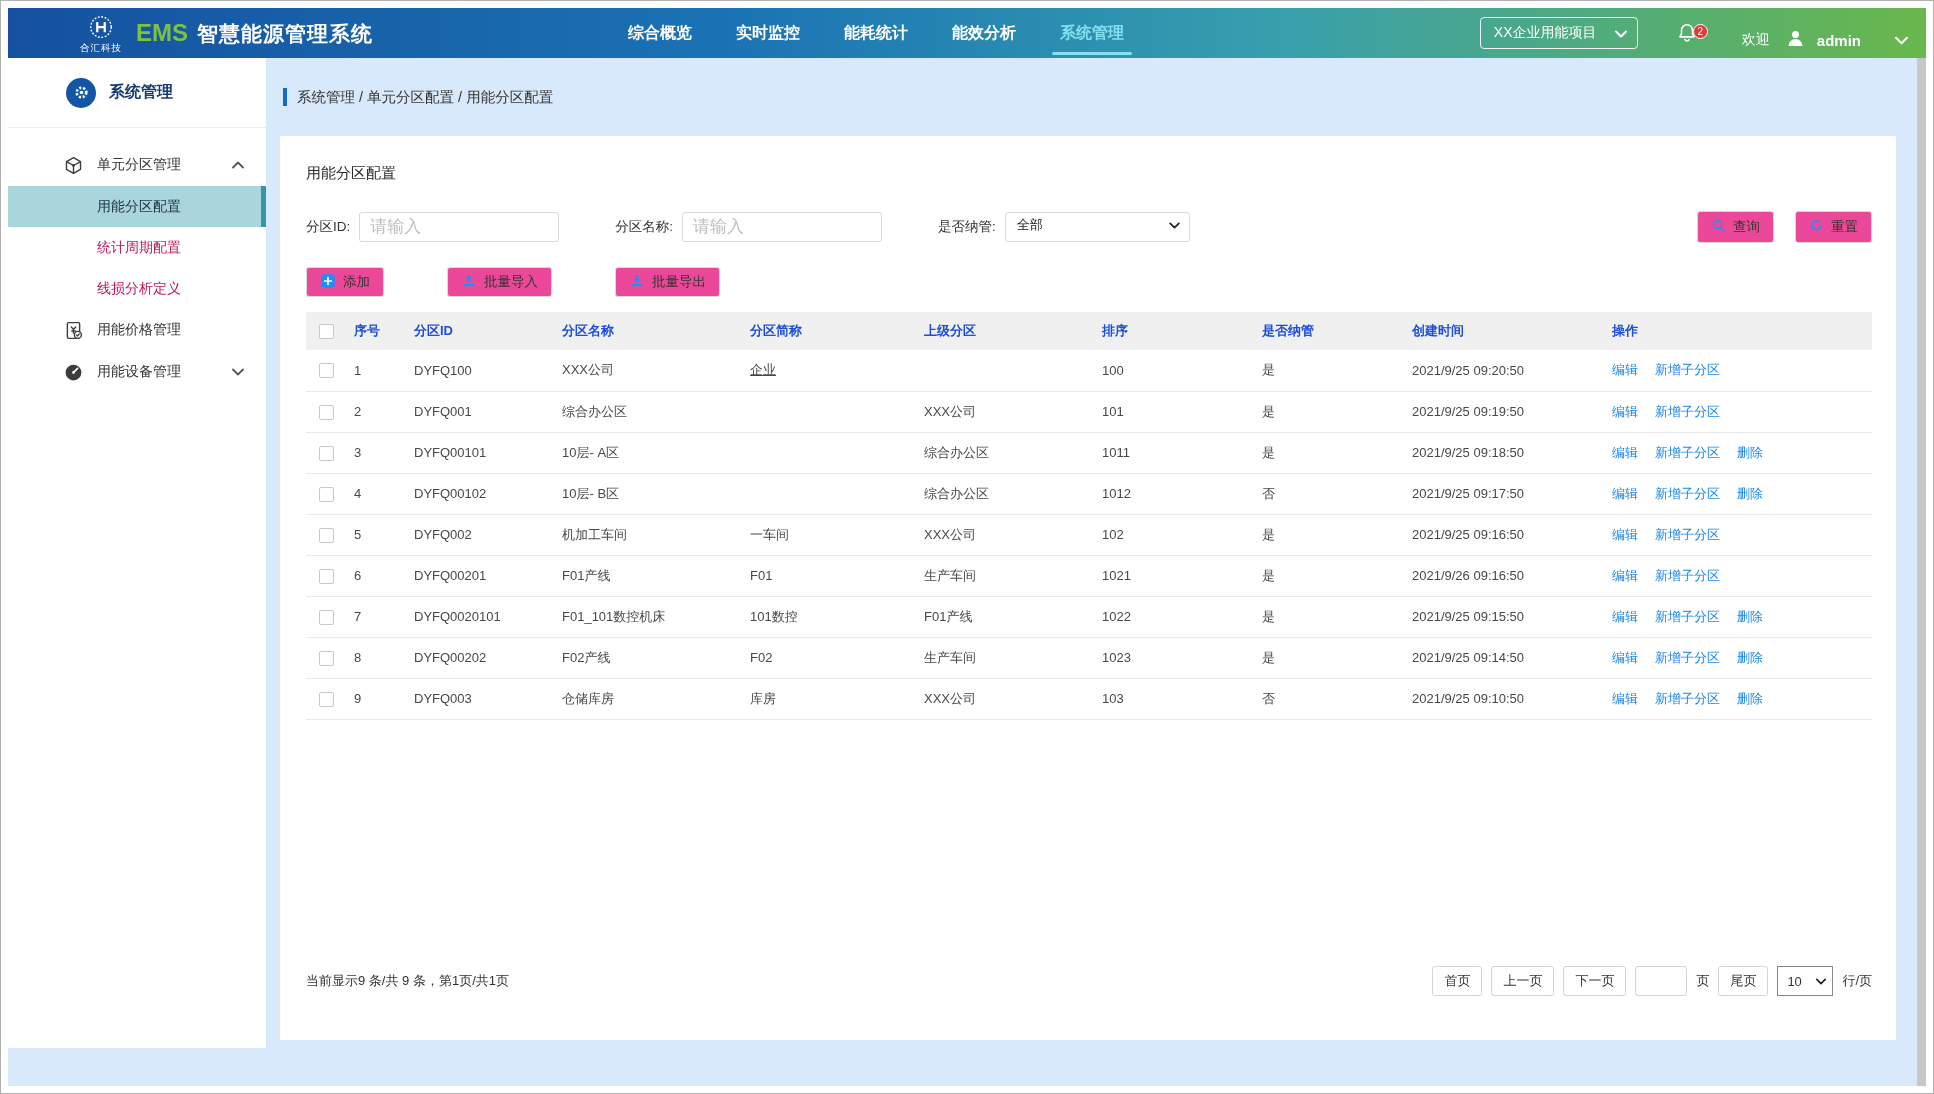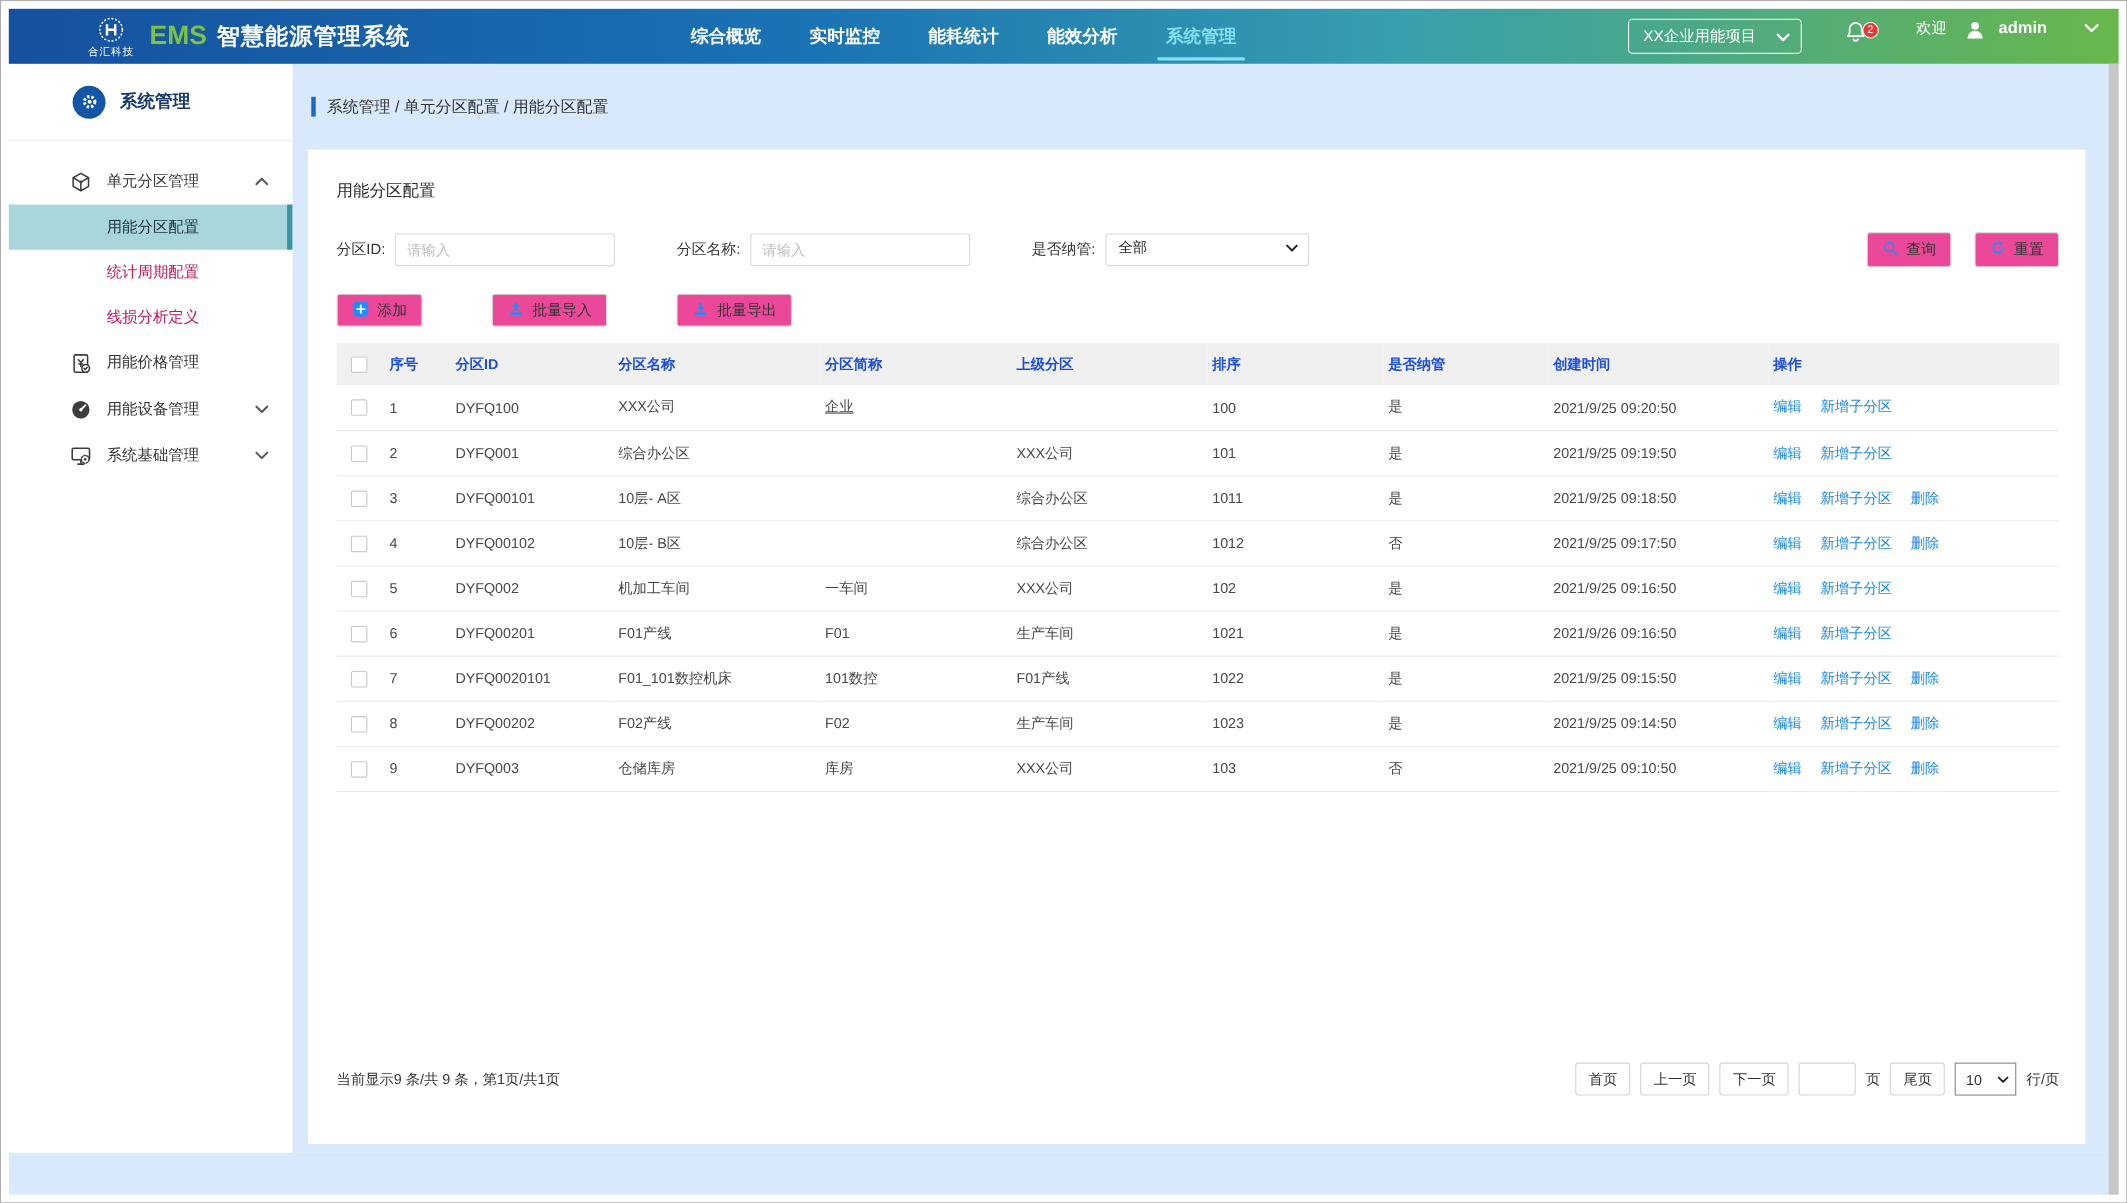--- a/index.html
+++ b/index.html
@@ -22,21 +22,21 @@
   .logo-company { font-size:9.5px; color:#fff; margin-top:1px; letter-spacing:1px; white-space:nowrap; }
   .brand { display:flex; align-items:baseline; gap:9px; white-space:nowrap; }
   .brand-ems { color:#7dc243; font-size:24px; font-weight:bold; }
   .brand-title { color:#fff; font-size:21px; font-weight:bold; letter-spacing:1px; }
 
   .main-nav { display:flex; align-items:center; gap:44px; margin-left:255px; height:100%; }
   .nav-item { color:#fff; font-size:16px; font-weight:bold; height:100%; display:flex; align-items:center; position:relative; cursor:pointer; text-decoration:none; }
   .nav-item.active { color:#84e0f0; }
   .nav-item.active::after { content:""; position:absolute; left:-8px; right:-8px; bottom:3px; height:3px; background:#84e0f0; border-radius:2px; }
 
-  .header-right { margin-left:auto; display:flex; align-items:flex-start; }
+  .header-right { margin-left:auto; display:flex; align-items:flex-end; }
   .project-select {
     width:158px; height:32px; border:1px solid rgba(255,255,255,.9); border-radius:4px;
     display:flex; align-items:center; padding:0 10px 0 13px; font-size:14px; cursor:pointer; margin-right:38px;
   }
   .project-select .chev { margin-left:auto; }
   .bell-wrap { position:relative; margin-right:44px; cursor:pointer; }
   .badge {
     position:absolute; top:3px; right:-10px; min-width:15px; height:15px; border-radius:8px;
     background:#e53935; border:1px solid #fff; color:#fff; font-size:10px; line-height:13px; text-align:center; padding:0 3px;
   }
@@ -64,21 +64,21 @@
   .breadcrumb-bar { height:78px; flex:none; display:flex; align-items:center; padding-left:3px; }
   .crumb-accent { width:4px; height:18px; background:#1569c7; margin-right:10px; flex:none; }
   .breadcrumb { font-size:14.5px; color:#333; }
 
   .card { flex:1; min-height:0; background:#fff; margin-bottom:8px; display:flex; flex-direction:column; padding:28px 24px 44px 26px; }
   .page-title { font-size:15px; color:#2a2a2a; margin-bottom:28px; }
 
   
   .filter-row { display:flex; align-items:center; margin-bottom:24px; font-size:13.5px; color:#333; }
   .f-label { margin-right:9px; white-space:nowrap; }
-  .f-input { width:200px; height:30px; border:1px solid #d9d9d9; border-radius:3px; padding:0 10px; font-size:13px; color:#a16207; outline:none; font-family:inherit; }
+  .f-input { width:200px; height:30px; border:1px solid #d9d9d9; border-radius:3px; padding:0 10px; font-size:17px; color:#a16207; outline:none; font-family:inherit; }
   .f-input::placeholder { color:#bfbfbf; }
   .f-gap { width:56px; flex:none; }
   .f-select { width:185px; height:30px; border:1px solid #d9d9d9; border-radius:3px; display:flex; align-items:center; padding:0 9px 4px 11px; font-size:13px; color:#222; cursor:pointer; background:#fff;gap:30px; }
   .f-select .chev { margin-left:auto; display:flex; }
   .filter-spacer { flex:1; }
   .btn { height:32px; display:inline-flex; align-items:center; padding:0 13px; border:1px solid #d9d9d9; border-radius:3px; background:#ec4899; font-size:13.5px; color:#333; cursor:pointer; gap:7px; font-family:inherit; }
   .btn + .btn { margin-left:21px; }
 
   
   .action-row { display:flex; align-items:center; margin-bottom:15px;gap:12px; }
@@ -227,36 +227,20 @@
           </span>
           <span>用能设备管理</span>
           <span class="sb-chev">
             <svg width="12" height="8" viewBox="0 0 12 8">
                 <path d="M1 1.5l5 5 5-5" fill="none" stroke="#555" stroke-width="1.8" stroke-linecap="round" stroke-linejoin="round"></path>
               </svg>
           </span>
         </div>
 
 
-        <div class="sb-group">
-          <span class="sb-ic">
-            <svg width="21" height="21" viewBox="0 0 24 24" fill="none" stroke="#3c3c3c" stroke-width="1.6" stroke-linecap="round">
-              <rect x="3" y="4" width="18" height="12" rx="1.5"></rect>
-              <path d="M9 20.5h6M12 16v4.5"></path>
-              <circle cx="16.5" cy="15.5" r="4" fill="#fff" stroke-width="1.5" stroke-dasharray="1.9 1.5"></circle>
-              <circle cx="16.5" cy="15.5" r="1.4" fill="#3c3c3c" stroke="none"></circle>
-            </svg>
-          </span>
-          <span>系统基础管理</span>
-          <span class="sb-chev">
-            <svg width="12" height="8" viewBox="0 0 12 8">
-                <path d="M1 1.5l5 5 5-5" fill="none" stroke="#555" stroke-width="1.8" stroke-linecap="round" stroke-linejoin="round"></path>
-              </svg>
-          </span>
-        </div>
       </nav>
     </aside>
 
     <section class="main">
       <div class="breadcrumb-bar">
         <span class="crumb-accent"></span>
         <span class="breadcrumb">系统管理 / 单元分区配置 / 用能分区配置</span>
       </div>
 
       <div class="card">

